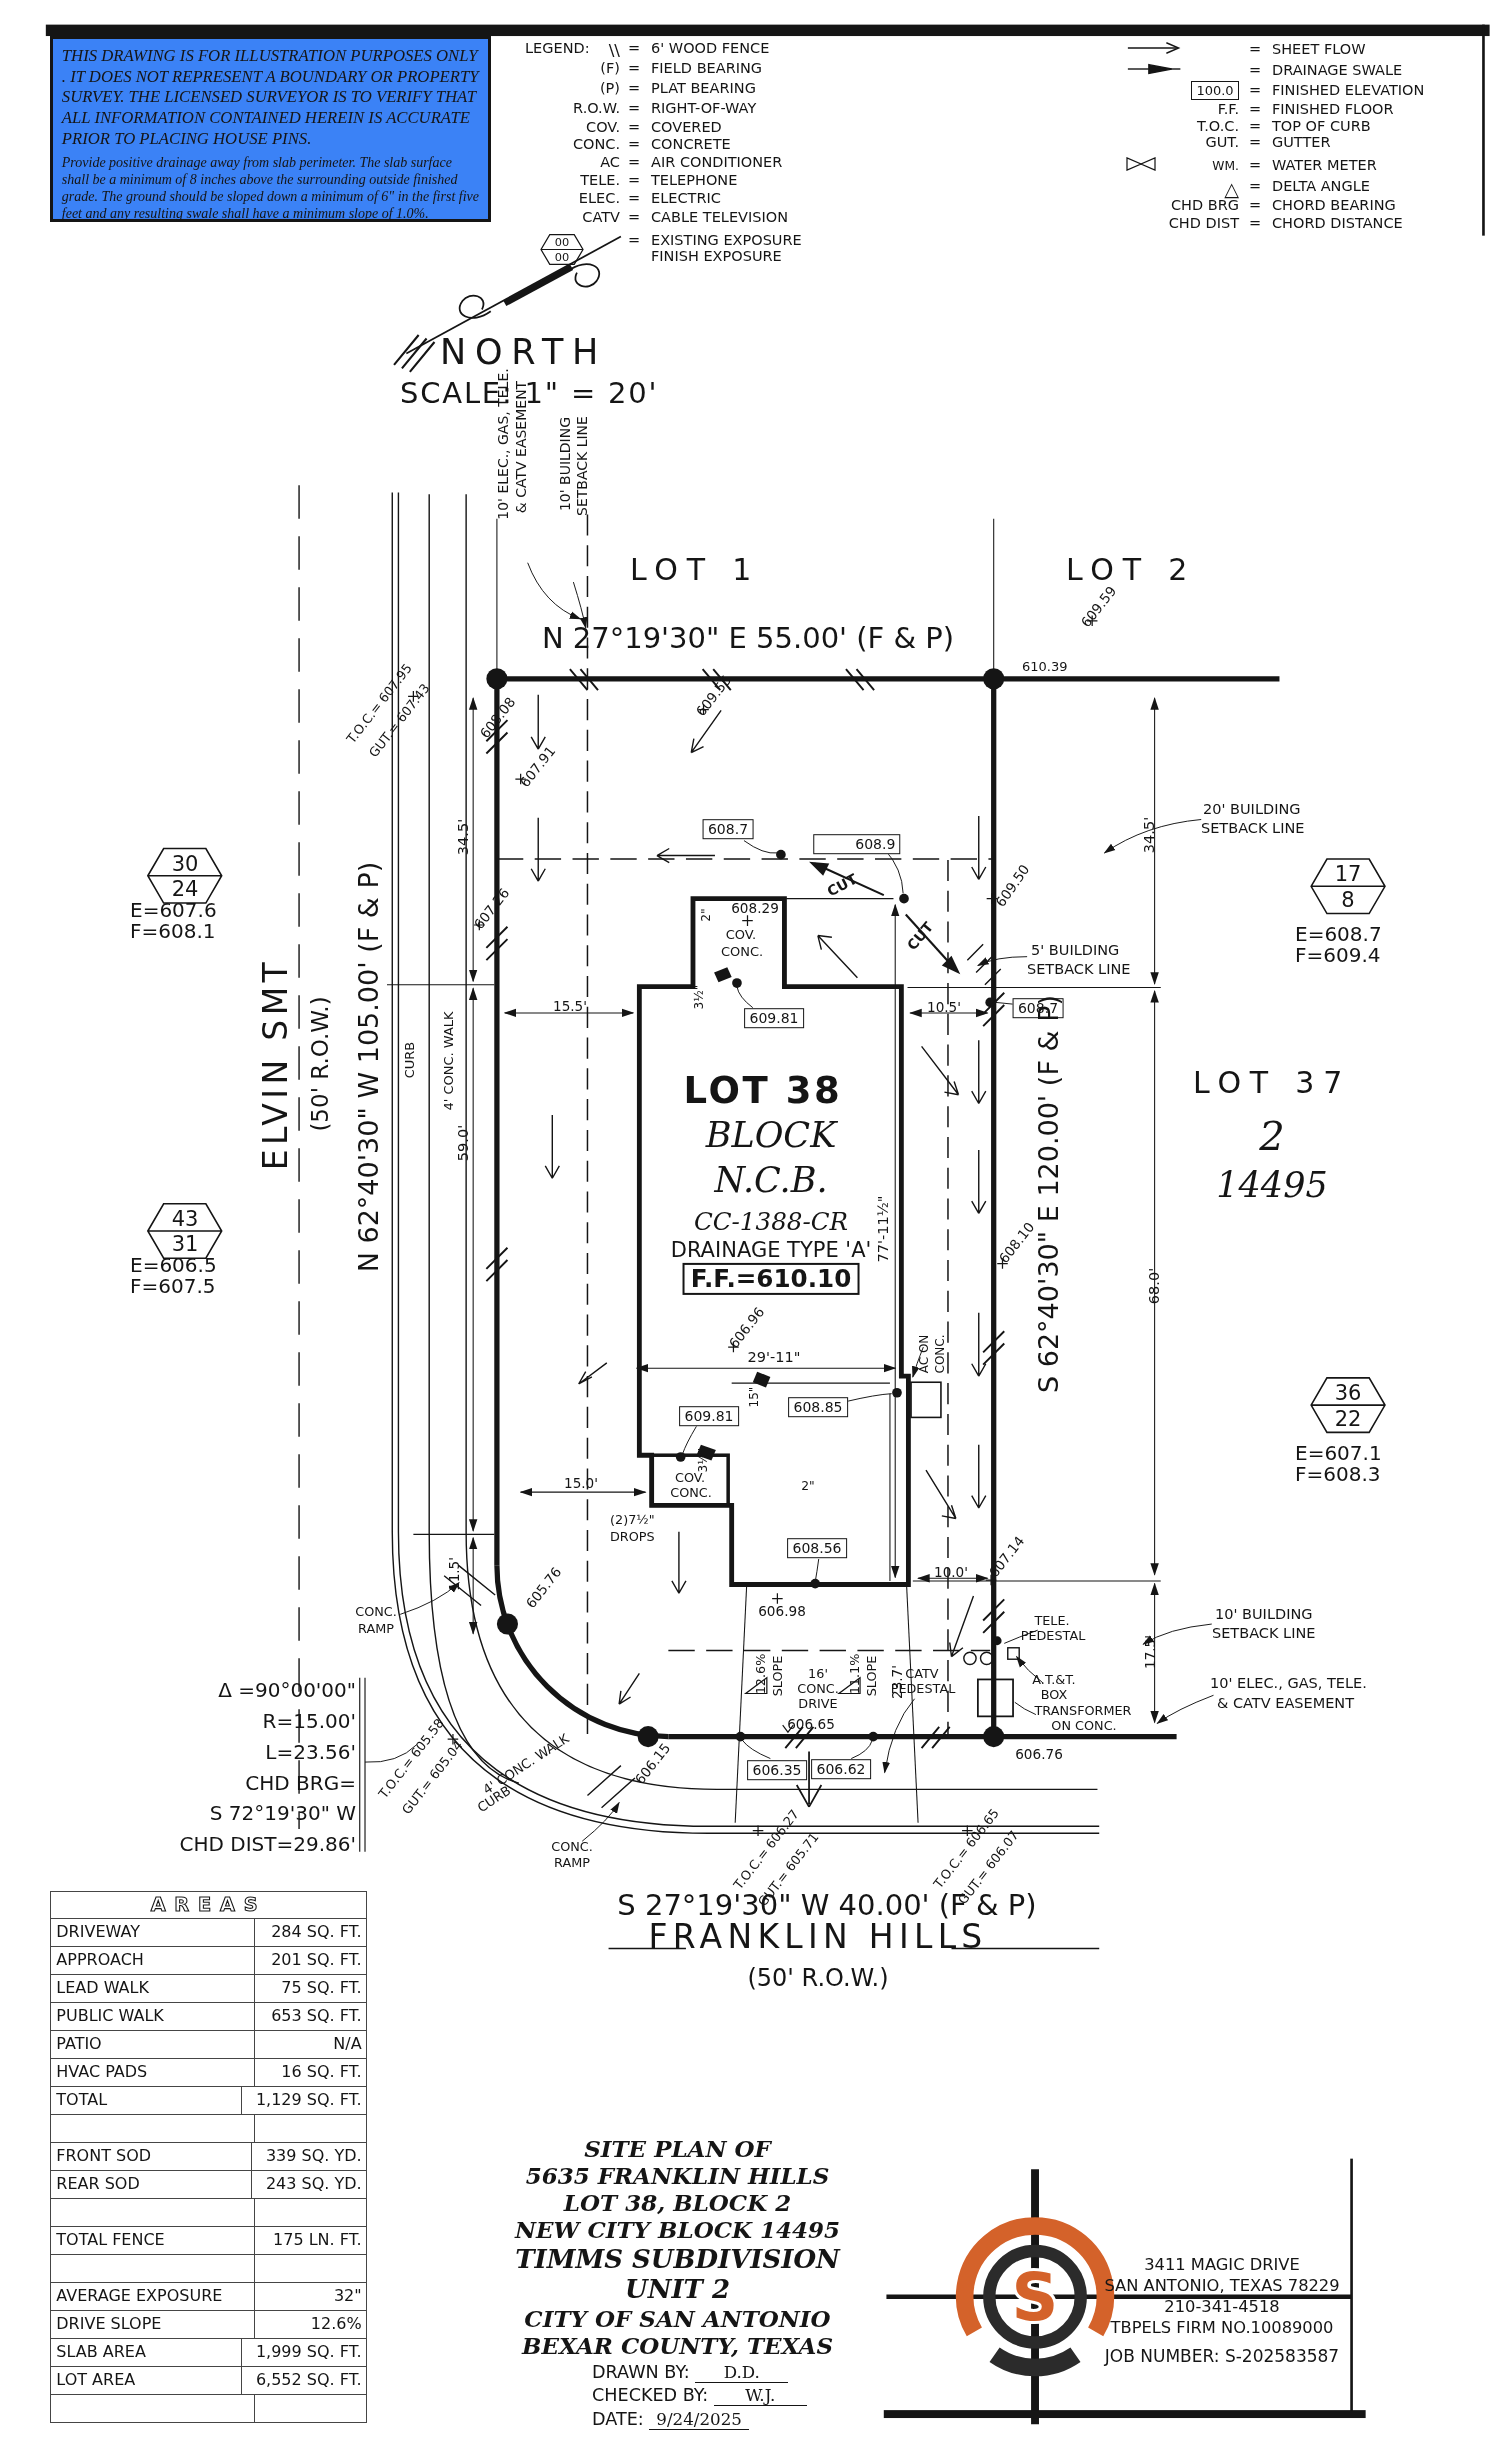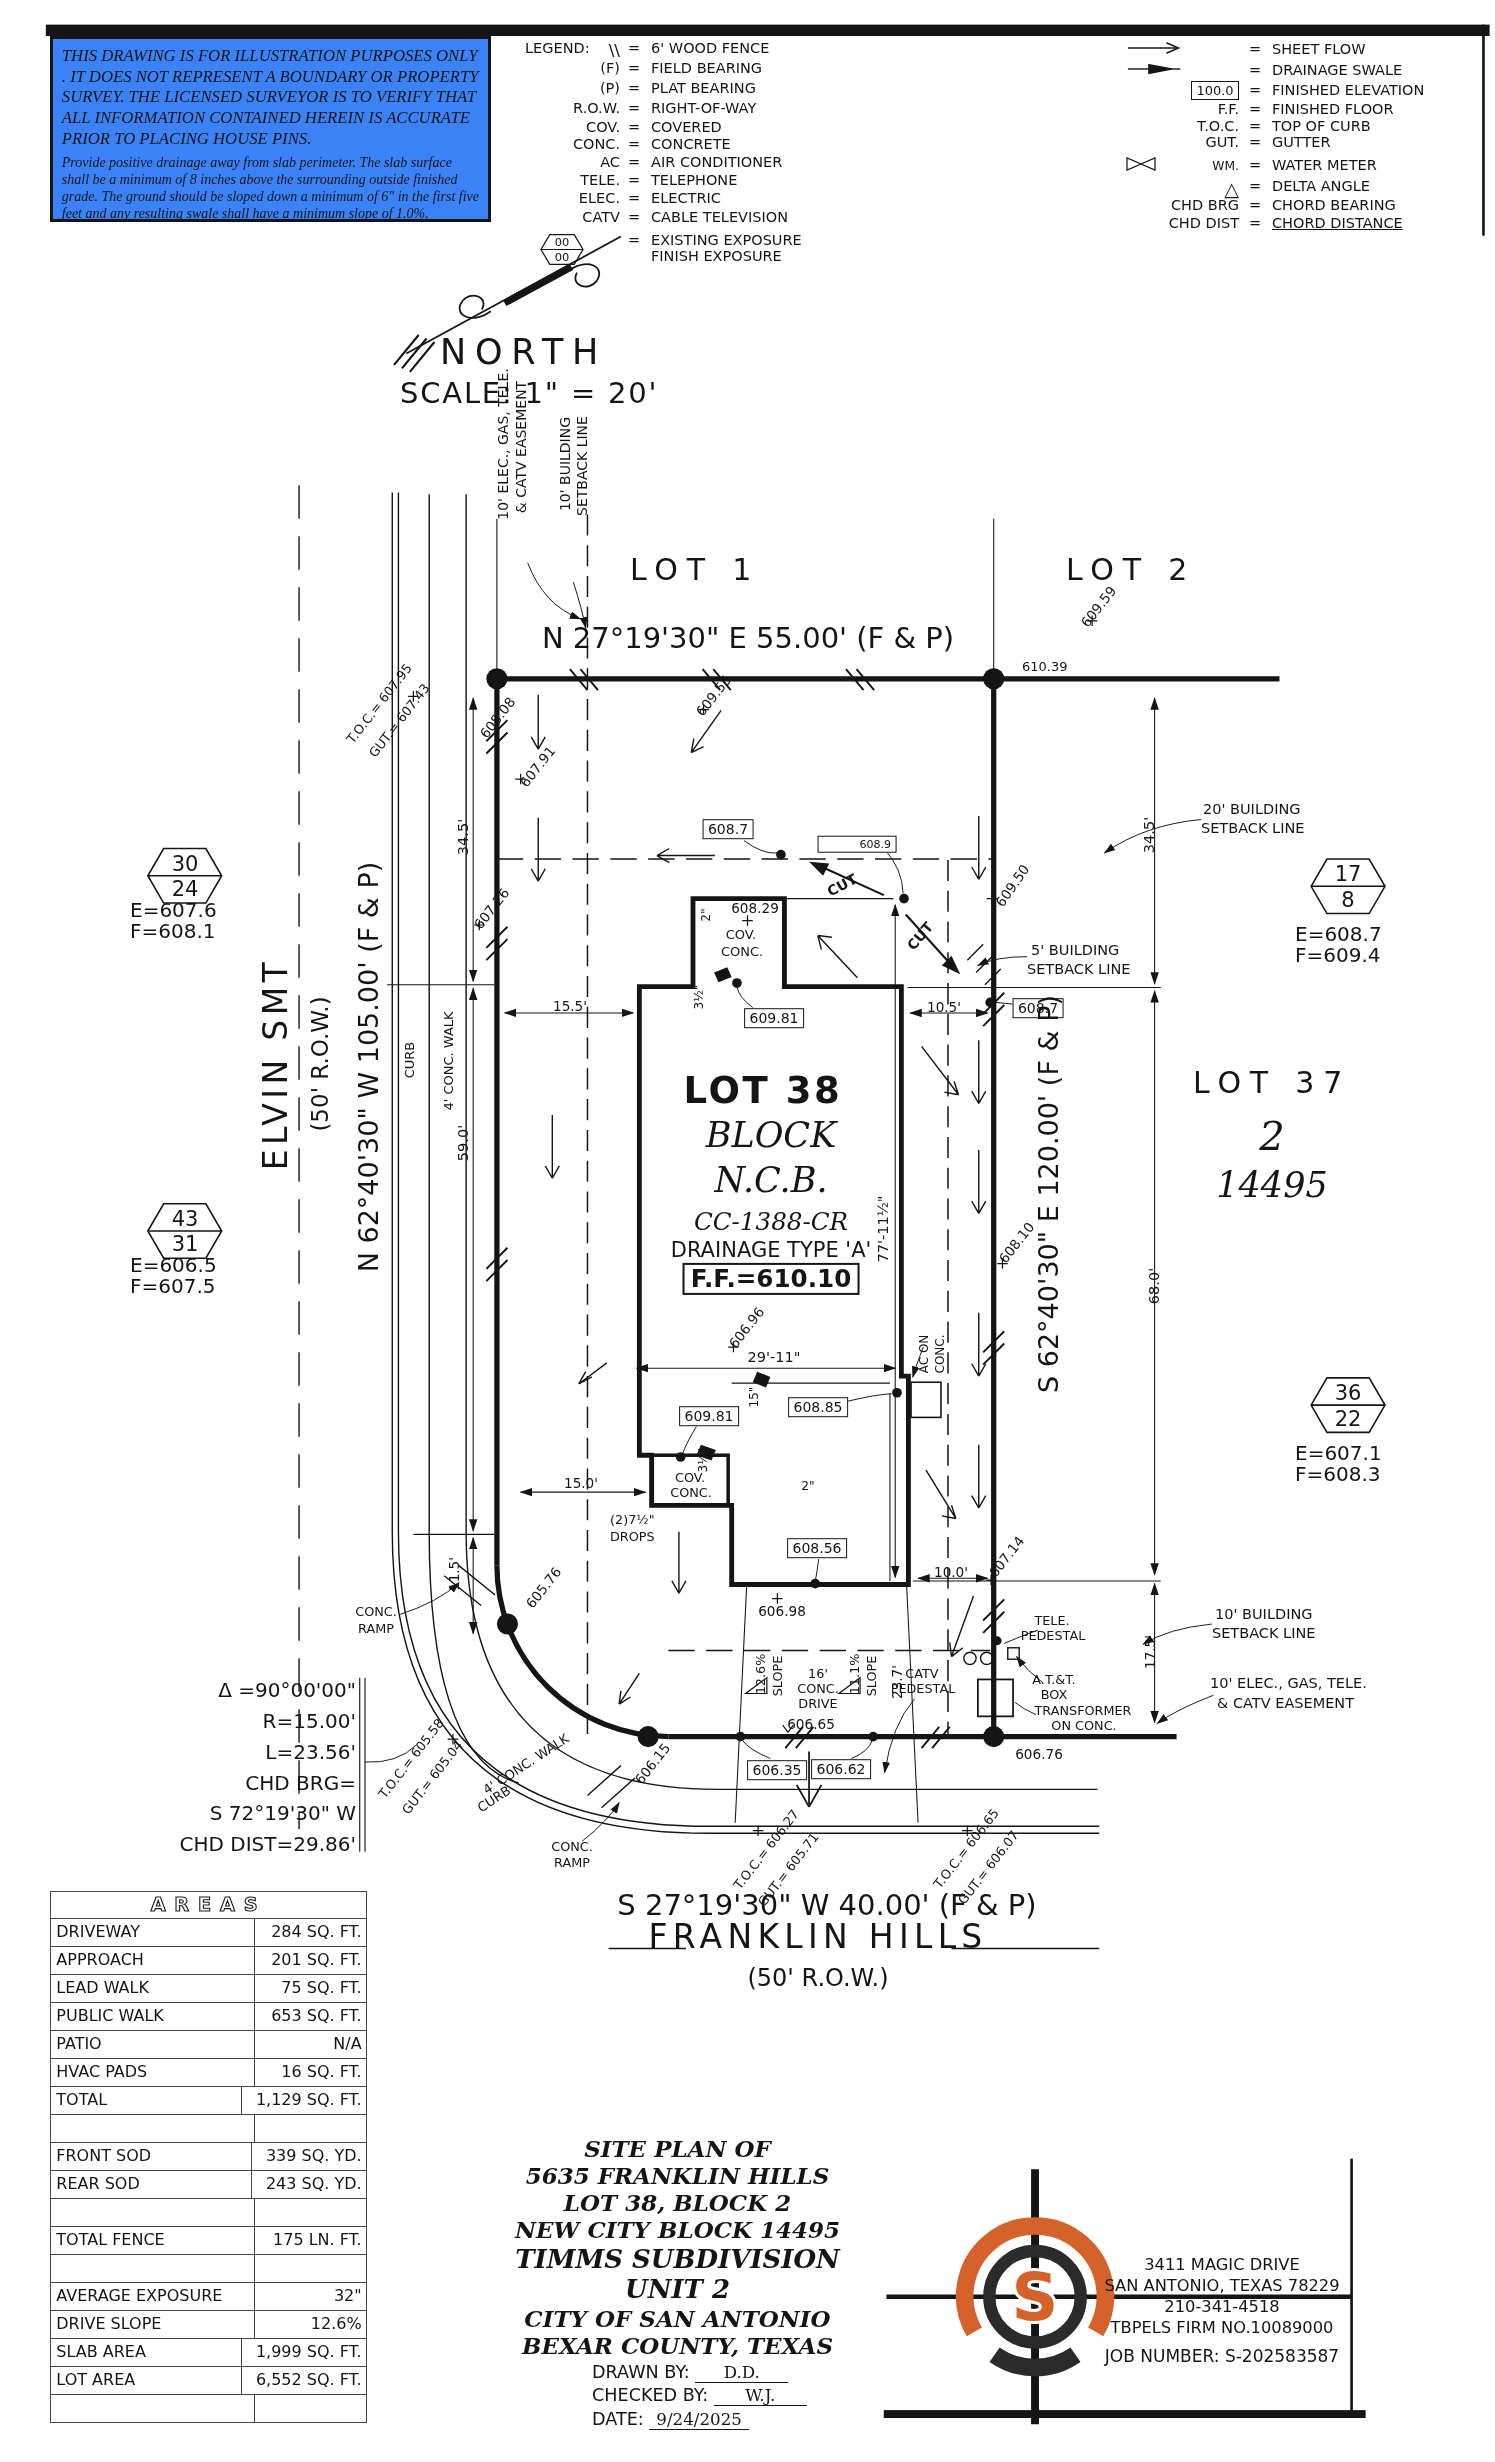--- a/index.html
+++ b/index.html
@@ -452,21 +452,21 @@
       <div class="legend-row" style="top: 197px; left: 0px;">
         <span class="lg-sym" style="left:1126px;width:113px;top:0;"><span>CHD BRG</span></span>
         <span class="lg-eq" style="left:1249px;top:0;">=</span>
         <span class="lg-lbl" style="left:1272px;top:0;">
           <div>CHORD BEARING</div>
         </span>
       </div>
       <div class="legend-row" style="top: 215px; left: 0px;">
         <span class="lg-sym" style="left:1126px;width:113px;top:0;"><span>CHD DIST</span></span>
         <span class="lg-eq" style="left:1249px;top:0;">=</span>
-        <span class="lg-lbl" style="left:1272px;top:0;text-decoration:underline;">
+        <span class="lg-lbl" style="left:1272px;top:0;">
           <div>CHORD DISTANCE</div>
         </span>
       </div>
     </div>
 
   <div class="abs north-label" style="left:440px;top:332px;">NORTH</div>
   <div class="abs scale-label" style="left:400px;top:376px;">SCALE: 1" = 20'</div>
 
   <div class="abs" style="left:0;top:0;width:1495px;height:2462px;" id="plan-label-host">
       <div class="pl" style="left: 695px; top: 570px; font-size: 30px; letter-spacing: 8.8px; transform: translate(-50%, -50%);">LOT 1</div>
@@ -505,21 +505,21 @@
       <div class="pl" style="left: 1348px; top: 1393px; font-size: 21px; transform: translate(-50%, -50%);">36</div>
       <div class="pl" style="left: 1348px; top: 1419px; font-size: 21px; transform: translate(-50%, -50%);">22</div>
       <div class="pl" style="left: 1295px; top: 1453px; font-size: 20px; transform: translate(0px, -50%);">E=607.1</div>
       <div class="pl" style="left: 1295px; top: 1474px; font-size: 20px; transform: translate(0px, -50%);">F=608.3</div>
       <div class="pl" style="left: 1203px; top: 809px; font-size: 14.5px; transform: translate(0px, -50%);">20' BUILDING</div>
       <div class="pl" style="left: 1201px; top: 828px; font-size: 14.5px; transform: translate(0px, -50%);">SETBACK LINE</div>
       <div class="pl" style="left: 1031px; top: 950px; font-size: 14.5px; transform: translate(0px, -50%);">5' BUILDING</div>
       <div class="pl" style="left: 1027px; top: 969px; font-size: 14.5px; transform: translate(0px, -50%);">SETBACK LINE</div>
       <div class="pl" style="left: 1149px; top: 835px; font-size: 14.5px; transform: translate(-50%, -50%) rotate(-90deg);">34.5'</div>
       <div class="pl plbox" style="left: 728px; top: 829px; font-size: 14px; transform: translate(-50%, -50%);">608.7</div>
-      <div class="pl plbox" style="left: 857px; top: 844px; font-size: 11px; transform: translate(-50%, -50%); padding-left: 41px;">608.9</div>
+      <div class="pl plbox" style="left: 857px; top: 844px; font-size: 14px; transform: translate(-50%, -50%); padding-left: 41px;">608.9</div>
       <div class="pl plb" style="left: 842px; top: 885px; font-size: 14px; transform: translate(-50%, -50%) rotate(-28deg);">CUT</div>
       <div class="pl plb" style="left: 920px; top: 936px; font-size: 14px; transform: translate(-50%, -50%) rotate(-50deg);">CUT</div>
       <div class="pl" style="left: 714px; top: 696px; font-size: 13.6px; transform: translate(-50%, -50%) rotate(-52deg);">609.55</div>
       <div class="pl" style="left: 1099px; top: 607px; font-size: 13.6px; transform: translate(-50%, -50%) rotate(-52deg);">609.59</div>
       <div class="pl" style="left: 1013px; top: 886px; font-size: 13.6px; transform: translate(-50%, -50%) rotate(-55deg);">609.50</div>
       <div class="pl" style="left: 755px; top: 909px; font-size: 13.6px; transform: translate(-50%, -50%);">608.29</div>
       <div class="pl" style="left: 706px; top: 915px; font-size: 12.3px; transform: translate(-50%, -50%) rotate(-90deg);">2"</div>
       <div class="pl" style="left: 741px; top: 934px; font-size: 13px; transform: translate(-50%, -50%);">COV.</div>
       <div class="pl" style="left: 742px; top: 951px; font-size: 13px; transform: translate(-50%, -50%);">CONC.</div>
       <div class="pl plbox" style="left: 774px; top: 1018px; font-size: 14px; transform: translate(-50%, -50%);">609.81</div>

